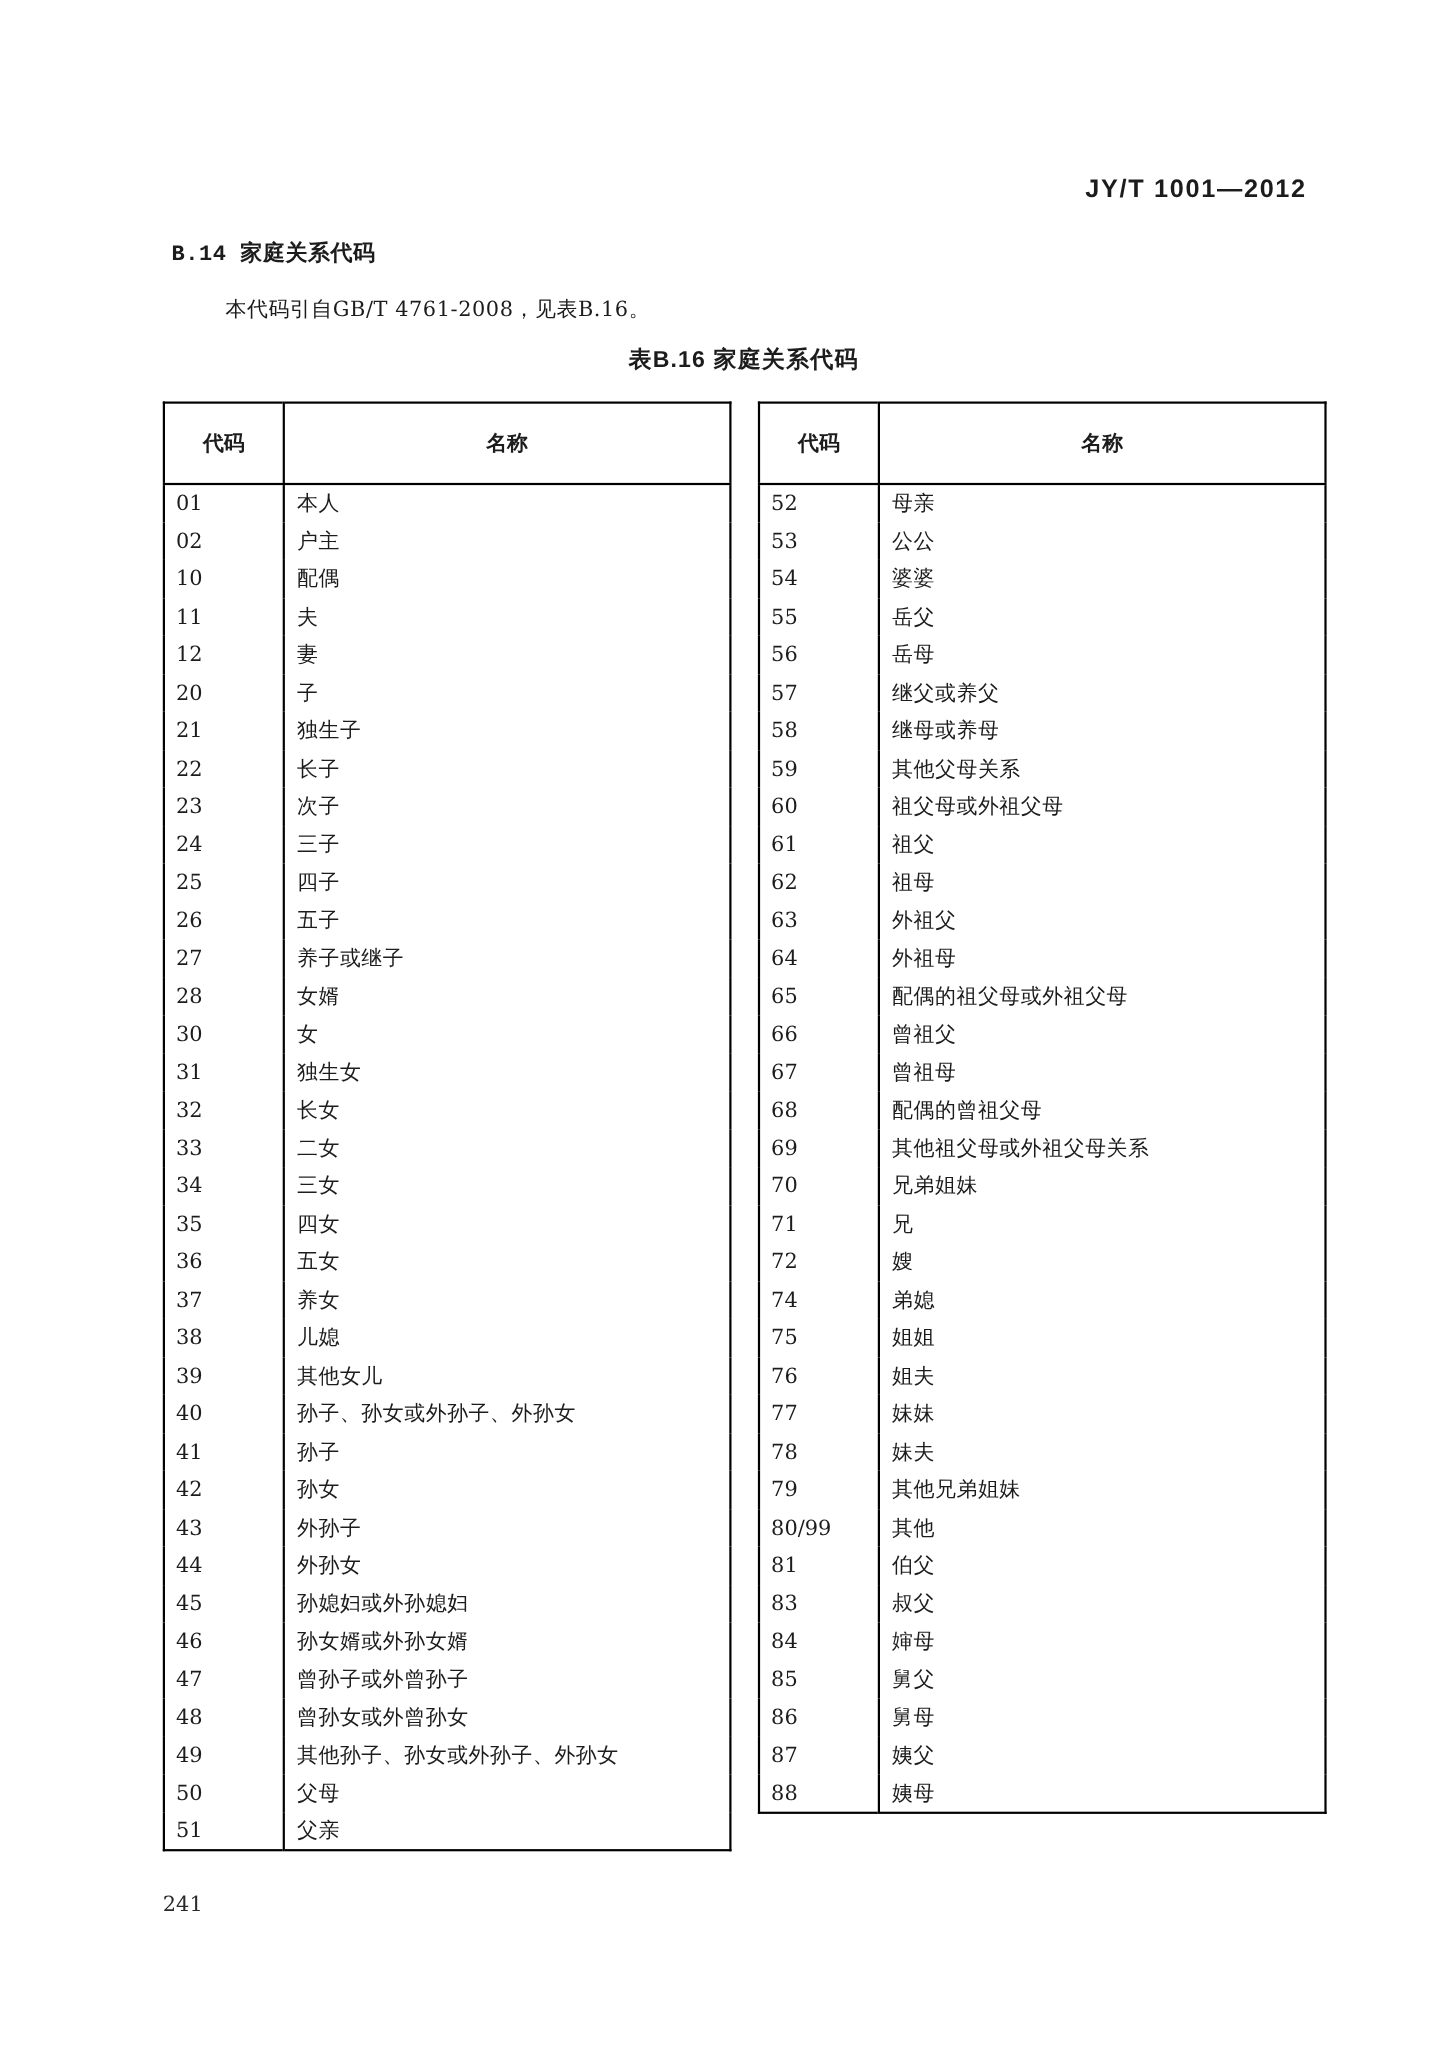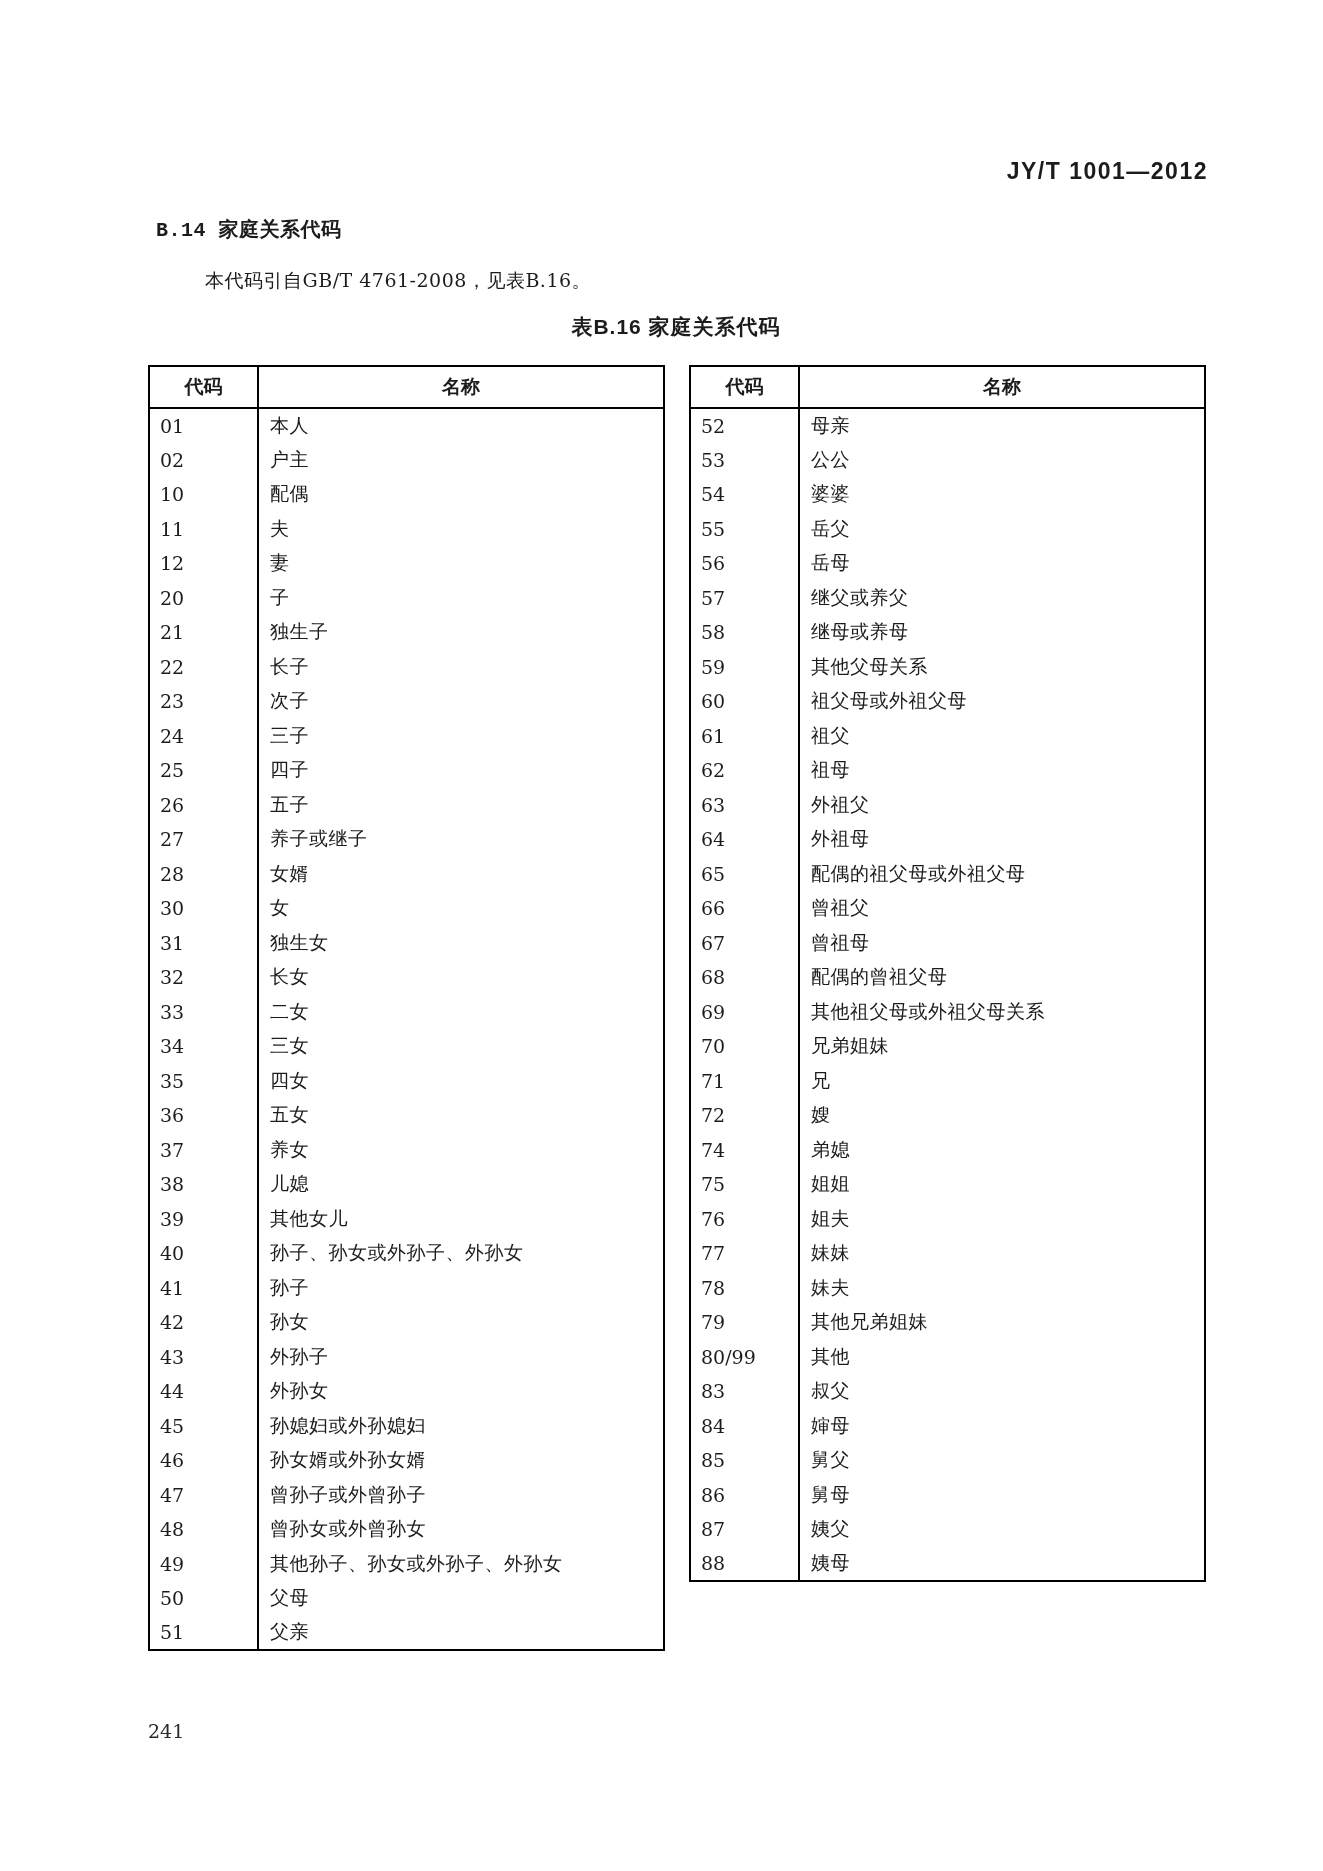--- a/index.html
+++ b/index.html
@@ -10,21 +10,21 @@
   body {
     width: 1323px;
     height: 1871px;
     position: relative;
     font-family: "DejaVu Serif", "Liberation Serif", serif;
     color: #1c1c1c;
   }
   .doc-code {
     position: absolute;
     top: 158px;
-    left: 156px;
+    left: 136px;
     width: 1052px;
     text-align: right;
     font-family: "Liberation Sans", "DejaVu Sans", sans-serif;
     font-weight: 600;
     font-size: 23px;
     letter-spacing: 1.5px;
   }
   .section-heading {
     position: absolute;
     top: 216px;
@@ -67,21 +67,21 @@
   table.code-table col.c-code { width: 109px; }
   table.code-table col.c-name { width: 406px; }
   table.code-table thead th {
     height: 40px;
     border-bottom: 2.5px solid #000;
     font-family: "Liberation Sans", "DejaVu Sans", sans-serif;
     font-weight: 700;
     font-size: 19px;
     text-align: center;
     vertical-align: middle;
-    padding: 0;
+    padding: 16px;
   }
   table.code-table thead th.h-code,
   table.code-table tbody td.code-cell {
     border-right: 2px solid #000;
   }
   table.code-table tbody tr { height: 34.5px; }
   table.code-table tbody td {
     font-size: 19px;
     vertical-align: middle;
     padding: 0;
@@ -393,20 +393,24 @@
         </tr>
         <tr>
           <td class="code-cell">79</td>
           <td class="name-cell">其他兄弟姐妹</td>
         </tr>
         <tr>
           <td class="code-cell">80/99</td>
           <td class="name-cell">其他</td>
         </tr>
         <tr>
+          <td class="code-cell">81</td>
+          <td class="name-cell">伯父</td>
+        </tr>
+        <tr>
           <td class="code-cell">83</td>
           <td class="name-cell">叔父</td>
         </tr>
         <tr>
           <td class="code-cell">84</td>
           <td class="name-cell">婶母</td>
         </tr>
         <tr>
           <td class="code-cell">85</td>
           <td class="name-cell">舅父</td>

